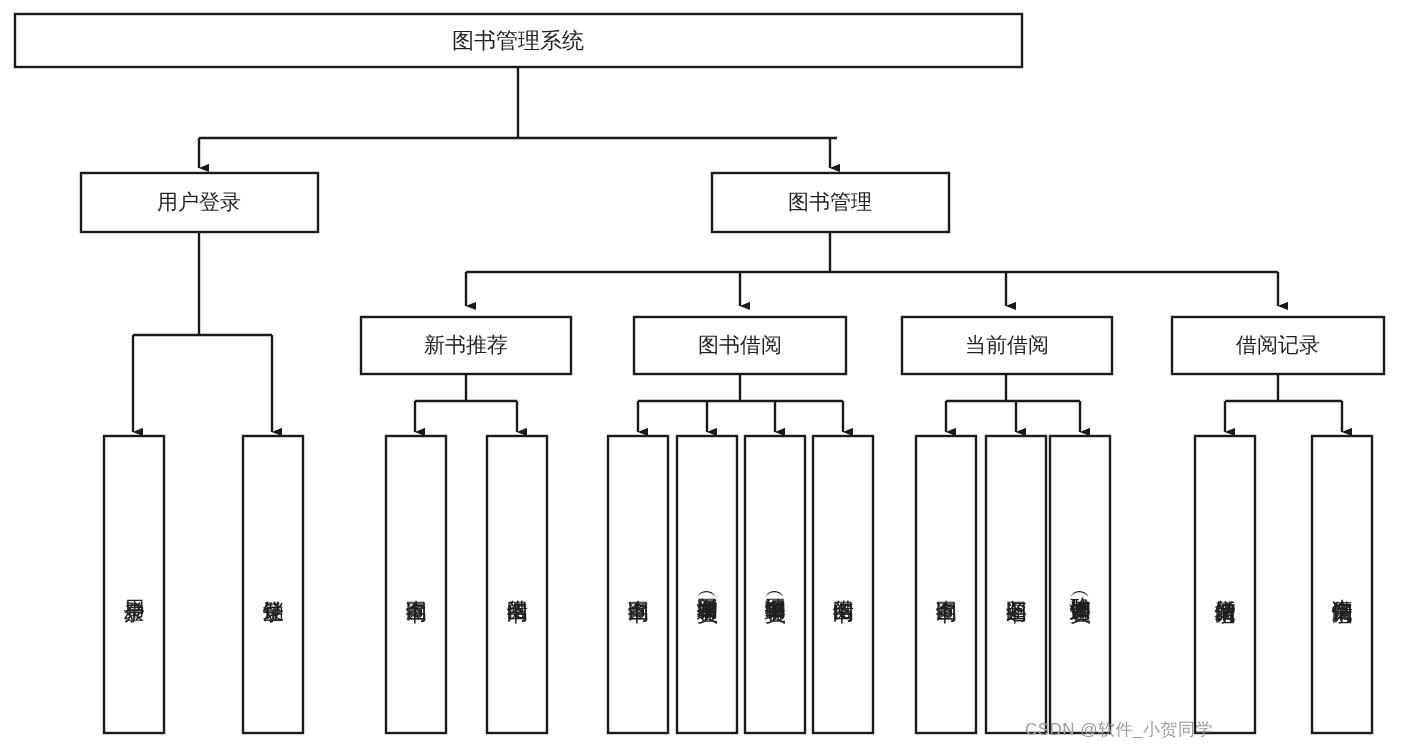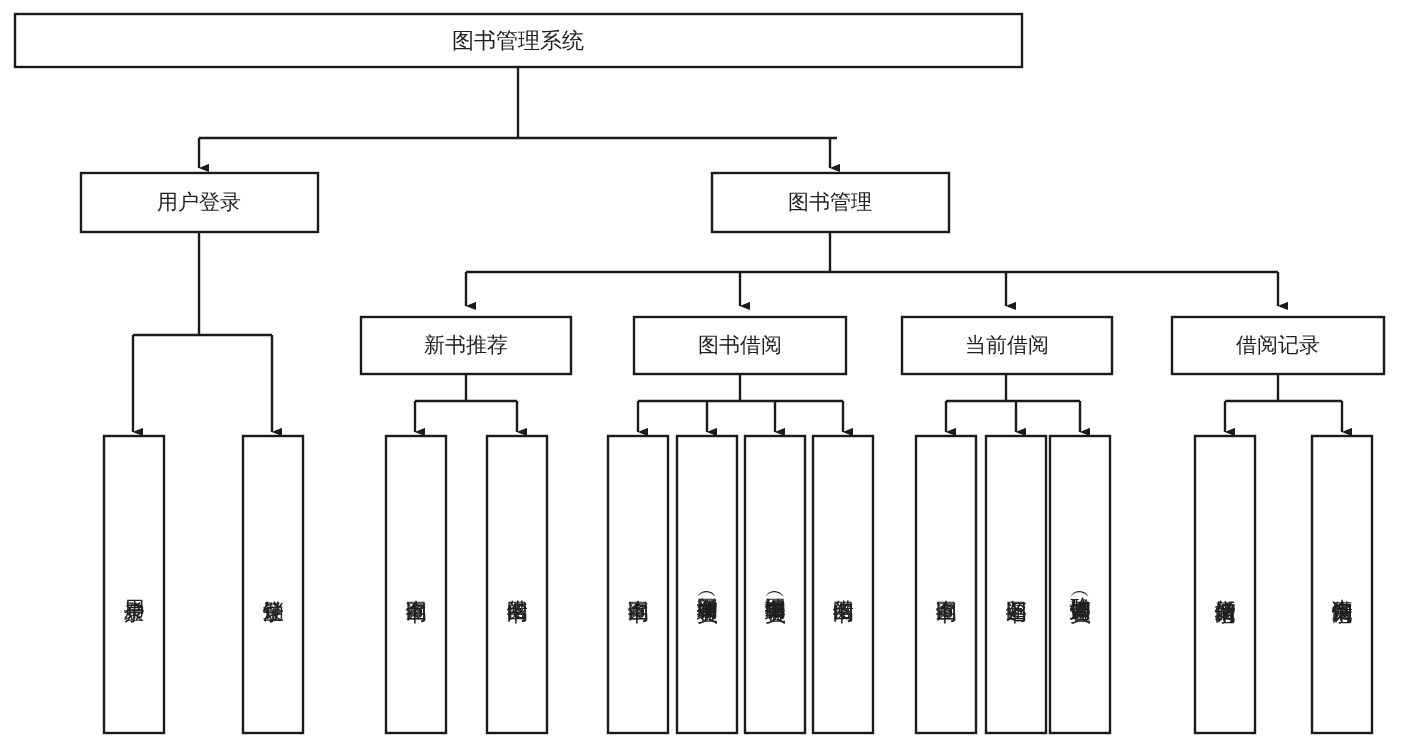--- a/index.html
+++ b/index.html
@@ -204,13 +204,14 @@
   <div class="vert-wrap" style="left:745px; top:436px; width:60px; height:297px;">编辑图书（管理员）</div>
   <div class="vert-wrap" style="left:813px; top:436px; width:60px; height:297px;">借阅图书</div>
 
   <div class="vert-wrap" style="left:916px; top:436px; width:60px; height:297px;">查询图书</div>
   <div class="vert-wrap" style="left:986px; top:436px; width:60px; height:297px;">归还图书</div>
   <div class="vert-wrap" style="left:1050px; top:436px; width:60px; height:297px;">确认归还（管理员）</div>
 
   <div class="vert-wrap" style="left:1195px; top:436px; width:60px; height:297px;">新增借阅记录</div>
   <div class="vert-wrap" style="left:1312px; top:436px; width:60px; height:297px;">查询借阅记录</div>
 
+  <div class="watermark">CSDN @软件_小贺同学</div>
 </div>
 
 </body></html>

